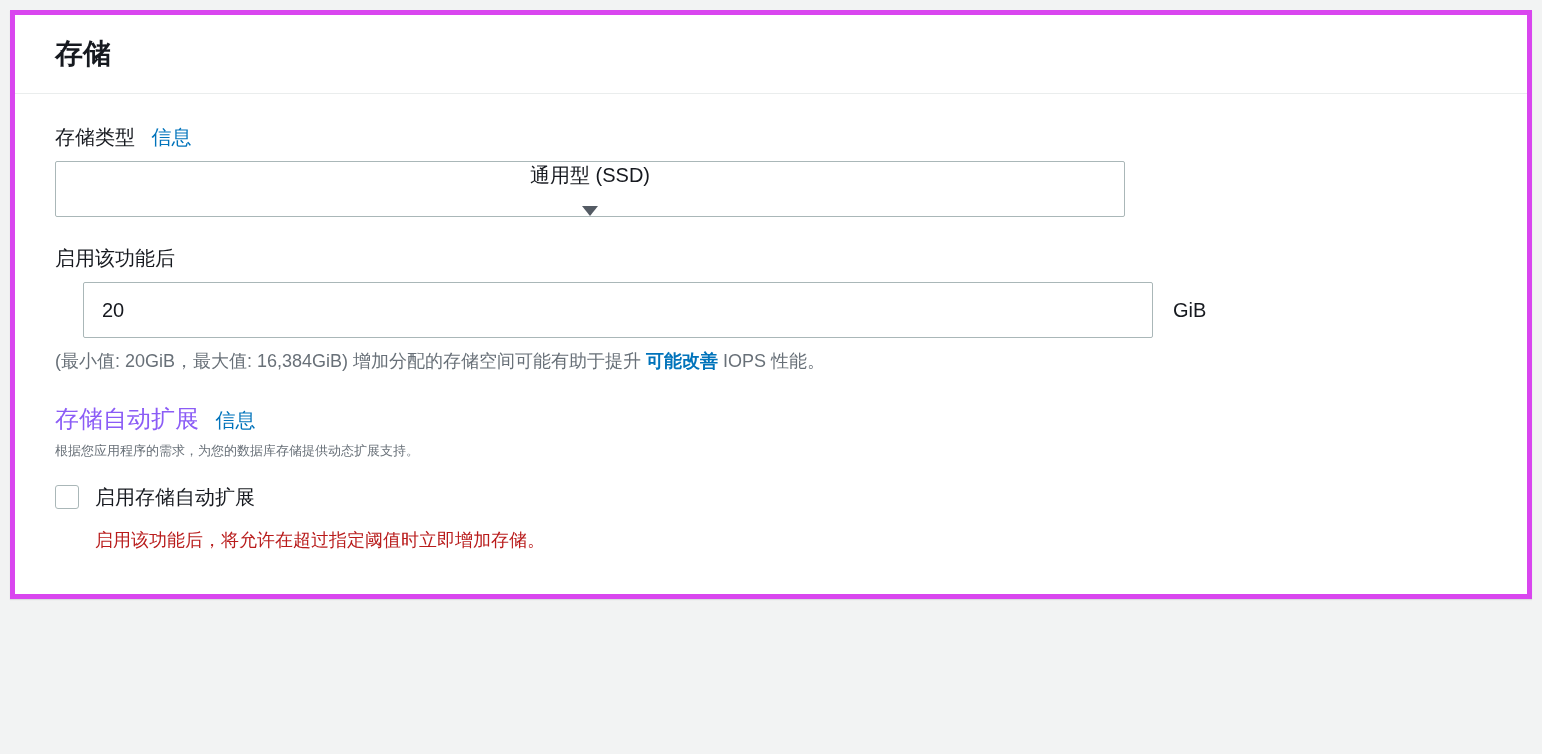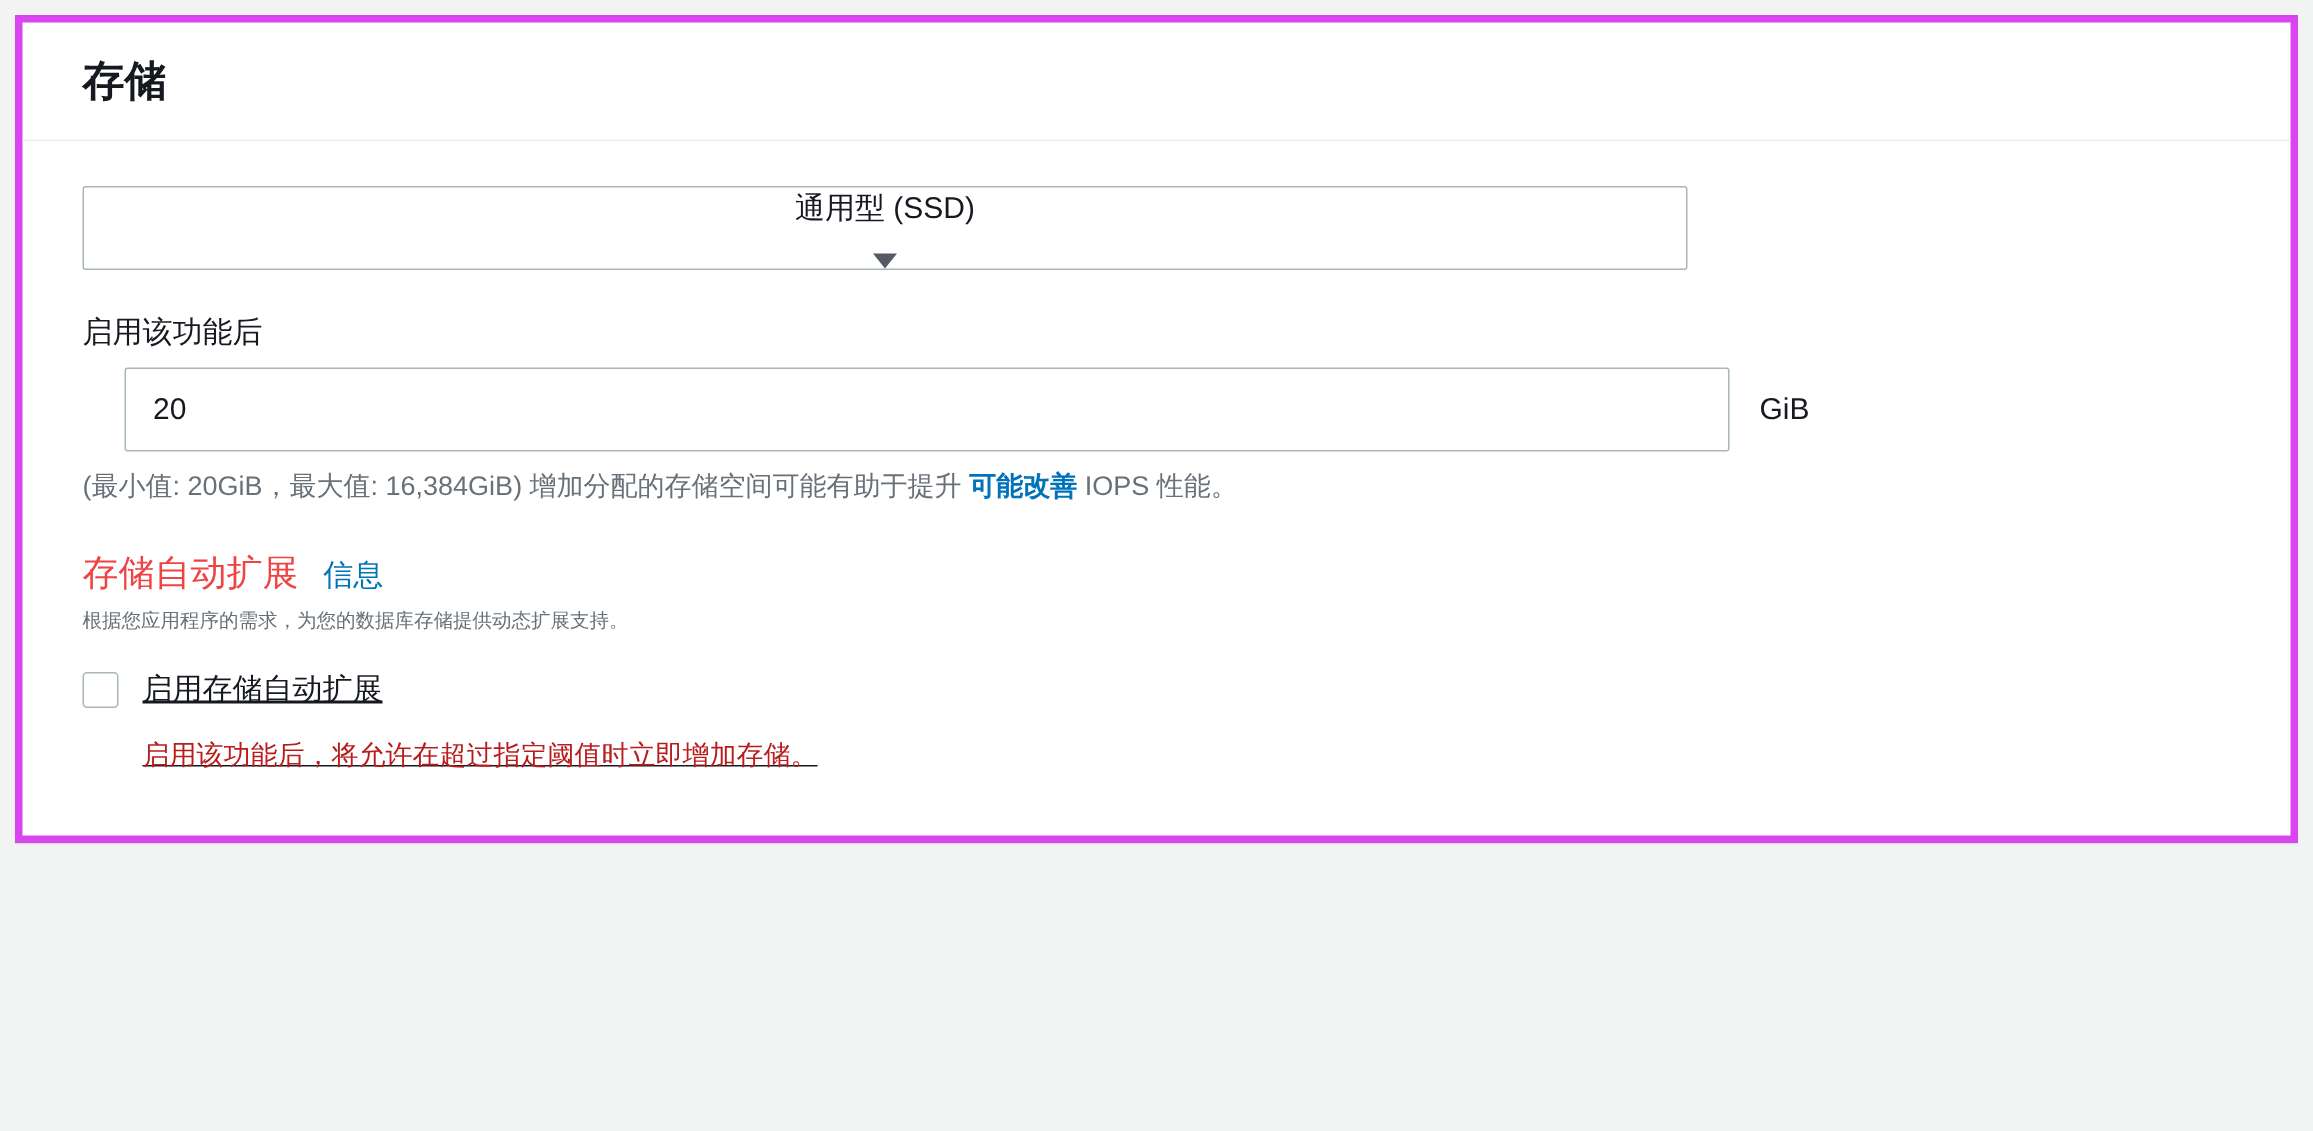--- a/index.html
+++ b/index.html
@@ -104,21 +104,21 @@
       margin-top: 10px;
       line-height: 1.5;
     }
     .hint-link {
       color: #0073bb;
       font-weight: 700;
     }
     .section-subtitle {
       font-size: 24px;
       font-weight: 400;
-      color: #ef4444;
+      color: #8b5cf6;
       display: inline-block;
     }
     .section-desc {
       font-size: 13px;
       color: #687078;
       margin-top: 6px;
       line-height: 1.5;
     }
     .checkbox-row {
       display: flex;
@@ -131,21 +131,20 @@
       height: 24px;
       border: 1px solid #aab7b8;
       border-radius: 3px;
       background: #fff;
       flex-shrink: 0;
       margin-top: 2px;
       cursor: pointer;
     }
     .checkbox-content {
       flex: 1;
-      text-decoration: underline;
     }
     .checkbox-label {
       font-size: 20px;
       color: #16191f;
       line-height: 1.4;
     }
     .checkbox-desc {
       font-size: 18px;
       color: #b91c1c;
       margin-top: 16px;
@@ -155,20 +154,24 @@
 </head>
 <body>
 
 <div class="panel">
   <div class="panel-header">
     <h2 class="panel-title">存储</h2>
   </div>
   <div class="panel-body">
 
     <div class="form-group">
+      <div>
+        <span class="field-label">存储类型</span>
+        <span class="info-link">信息</span>
+      </div>
       <div class="select-wrapper">
         <div class="select-control">
           <span>通用型 (SSD)</span>
           <span class="caret-icon"></span>
         </div>
       </div>
     </div>
 
     <div class="form-group">
       <div>

